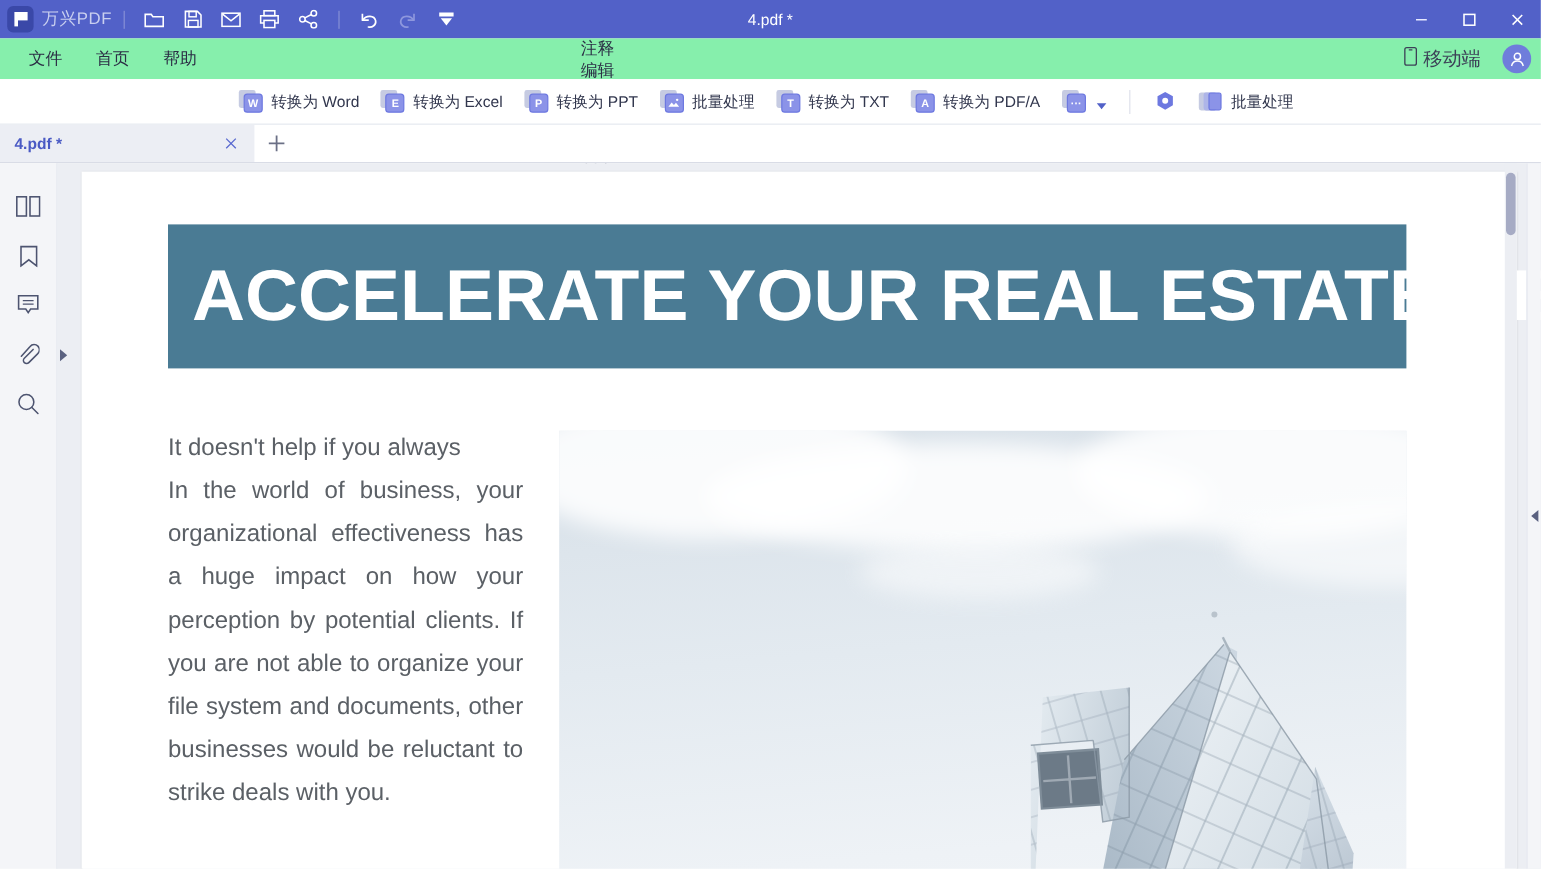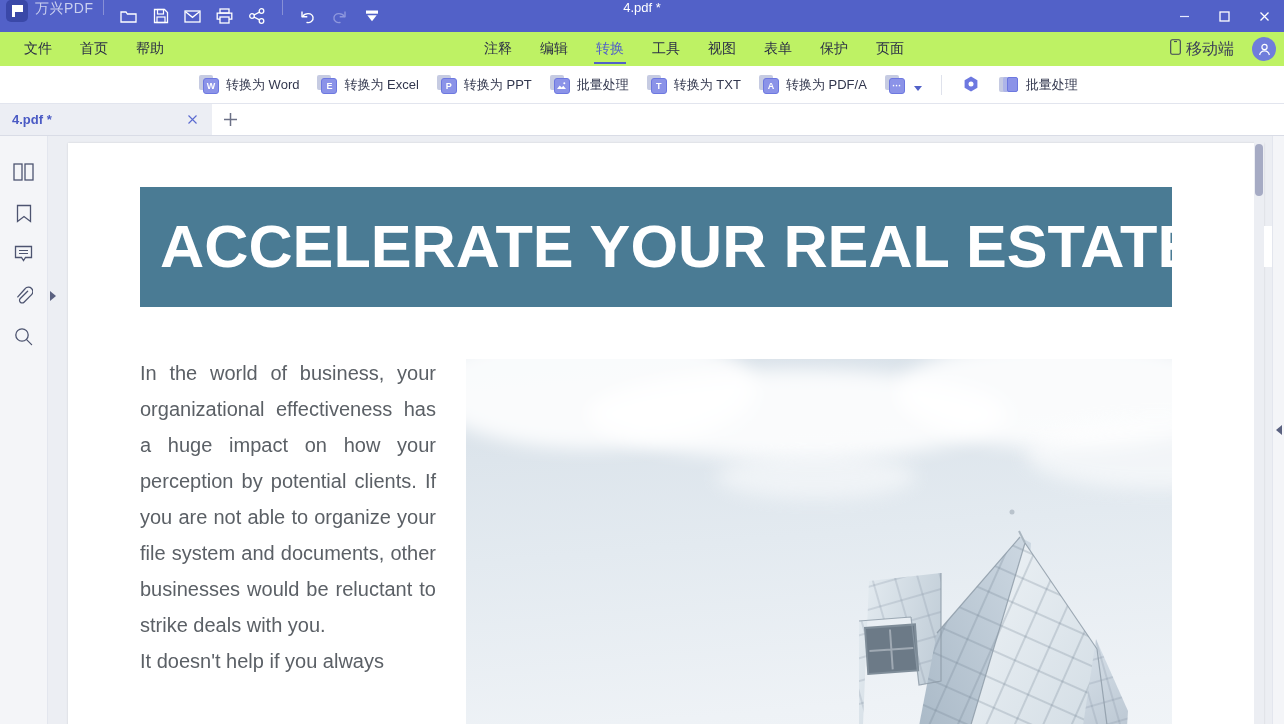--- a/index.html
+++ b/index.html
@@ -7,21 +7,21 @@
     width: 1284px; height: 724px;
     overflow: hidden;
     font-family: "Liberation Sans", "DejaVu Sans", sans-serif;
     background: #ffffff;
   }
 
   
   .titlebar {
     position: absolute; left: 0; top: 0; width: 1284px; height: 32px;
     background: #5261c8;
-    display: flex; 
+    display: flex; align-items: center;
   }
   .logo-box {
     width: 22px; height: 22px; margin-left: 6px; border-radius: 5px;
     background: #3a48a8; display: flex; align-items: center; justify-content: center;
     flex: none;
   }
   .logo-glyph { width: 11px; height: 12px; position: relative; }
   .logo-glyph:before {
     content: ""; position: absolute; left: 0; top: 0; width: 3px; height: 12px; background: #fff;
   }
@@ -45,29 +45,29 @@
   }
   .win-ctrl {
     width: 40px; height: 32px; display: flex; align-items: center; justify-content: center;
     flex: none; z-index: 2;
   }
   .spacer { flex: 1 1 auto; }
 
   
   .menubar {
     position: absolute; left: 0; top: 32px; width: 1284px; height: 34px;
-    background: #bef264; display: flex; align-items: center;
+    background: #86efac; display: flex; align-items: center;
   }
   .menu-left { display: flex; align-items: center; margin-left: 10px; }
   .m-item {
     font-size: 14px; color: #2b2f45; padding: 0 14px; height: 34px;
     display: flex; align-items: center; white-space: nowrap;
   }
   .menu-center {
-    position: absolute; left: 470px; display: flex; align-items: center; height: 34px;
+    position: absolute; left: 470px; display: flex; align-items: center; height: 34px; flex-direction: column;
   }
   .m-tab {
     font-size: 14px; color: #2b2f45; padding: 0 14px; height: 34px;
     display: flex; align-items: center; position: relative; white-space: nowrap;
   }
   .m-tab.active { color: #5261c8; }
   .m-tab.active:after {
     content: ""; position: absolute; left: 12px; right: 12px; bottom: 2px;
     height: 2px; background: #5261c8;
   }
@@ -444,22 +444,22 @@
   </div>
 
 <div class="viewer">
   <div class="page">
 
     <div class="banner">
       <div class="banner-title">ACCELERATE YOUR REAL ESTATE DEALS</div>
     </div>
 
     <div class="body-col">
+      <p>It doesn't help if you always</p>
       <p>In the world of business, your organizational effectiveness has a huge impact on how your perception by potential clients. If you are not able to organize your file system and documents, other businesses would be reluctant to strike deals with you.</p>
-      <p>It doesn't help if you always</p>
     </div>
 
     <div class="photo">
       <div class="cloud" style="left:-40px;  top:-30px; width:330px; height:120px;"></div>
       <div class="cloud" style="left:120px;  top:10px;  width:420px; height:90px;"></div>
       <div class="cloud" style="left:430px;  top:-20px; width:340px; height:110px;"></div>
       <div class="cloud" style="left:560px;  top:60px;  width:260px; height:70px; opacity:.7;"></div>
       <div class="cloud" style="left:250px;  top:95px;  width:200px; height:45px; opacity:.6;"></div>
       <svg width="706" height="480" viewBox="0 0 706 480" style="position:absolute;left:0;top:0;">
         <defs>

